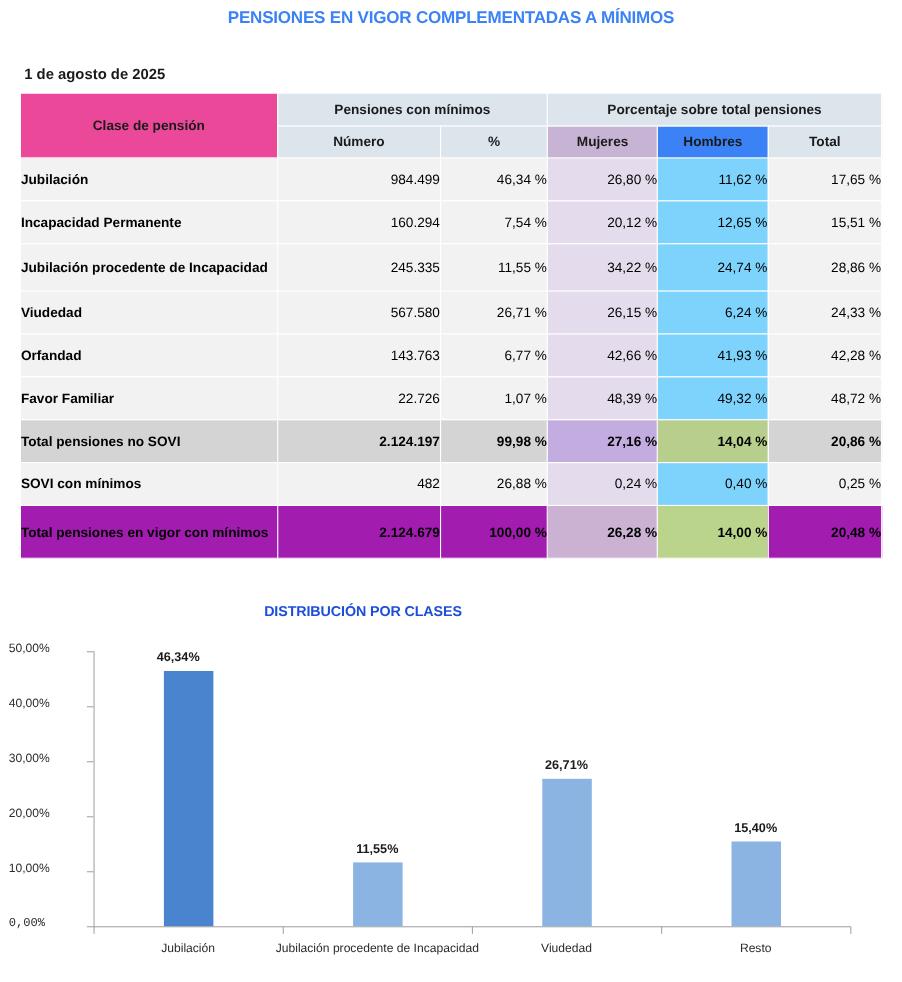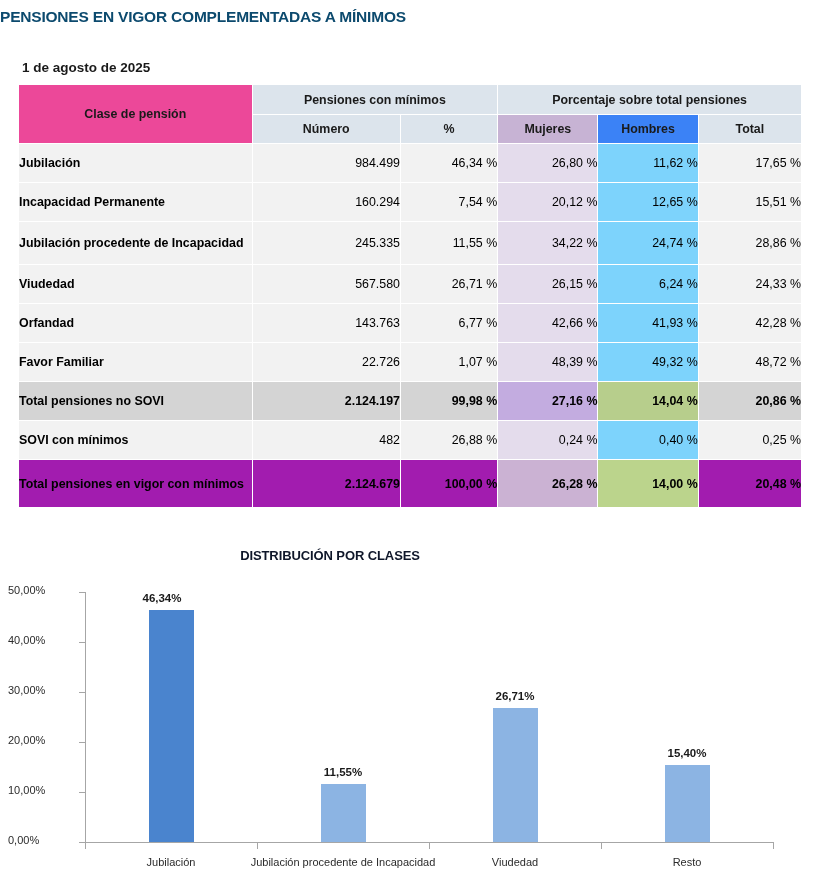--- a/index.html
+++ b/index.html
@@ -16,24 +16,25 @@
     color: #000000;
     overflow: hidden;
   }
 
   
   .page-title {
     position: absolute;
     top: 8px;
     left: 0;
     width: 820px;
+    text-align: center;
     font-size: 15.5px;
     font-weight: bold;
     letter-spacing: -0.2px;
-    color: #0c4a6e;
+    color: #3b82f6;
   }
   .report-date {
     position: absolute;
     top: 60px;
     left: 22px;
     font-size: 13.5px;
     font-weight: bold;
     color: #1a1a1a;
   }
 
@@ -123,21 +124,21 @@
   
   .chart-title {
     position: absolute;
     top: 548px;
     left: 0;
     width: 660px;
     text-align: center;
     font-size: 13px;
     font-weight: bold;
     letter-spacing: -0.1px;
-    color: #0f172a;
+    color: #1d4ed8;
   }
   .chart-area {
     position: absolute;
     top: 580px;
     left: 0;
     width: 820px;
     height: 313px;
   }
   .plot {
     position: absolute;
@@ -318,21 +319,21 @@
   </table>
 </div>
 
 <div class="chart-title">DISTRIBUCIÓN POR CLASES</div>
 
 <div class="chart-area">
   <div class="y-axis-line"></div>
   <div class="x-axis-line"></div>
   <div id="y-ticks">
       <div class="y-tick-mark" style="top: 262px;"></div>
-      <div class="y-tick-label" style="position: absolute; top: 262px; left: 8px; width: 62px;">0,00%</div>
+      <div class="y-tick-label" style="position: absolute; top: 262px; left: 8px; width: 62px; font-family: Liberation Mono, monospace;">0,00%</div>
       <div class="y-tick-mark" style="top: 212px;"></div>
       <div class="y-tick-label" style="position: absolute; top: 212px; left: 8px; width: 62px;">10,00%</div>
       <div class="y-tick-mark" style="top: 162px;"></div>
       <div class="y-tick-label" style="position: absolute; top: 162px; left: 8px; width: 62px;">20,00%</div>
       <div class="y-tick-mark" style="top: 112px;"></div>
       <div class="y-tick-label" style="position: absolute; top: 112px; left: 8px; width: 62px;">30,00%</div>
       <div class="y-tick-mark" style="top: 62px;"></div>
       <div class="y-tick-label" style="position: absolute; top: 62px; left: 8px; width: 62px;">40,00%</div>
       <div class="y-tick-mark" style="top: 12px;"></div>
       <div class="y-tick-label" style="position: absolute; top: 12px; left: 8px; width: 62px;">50,00%</div>

